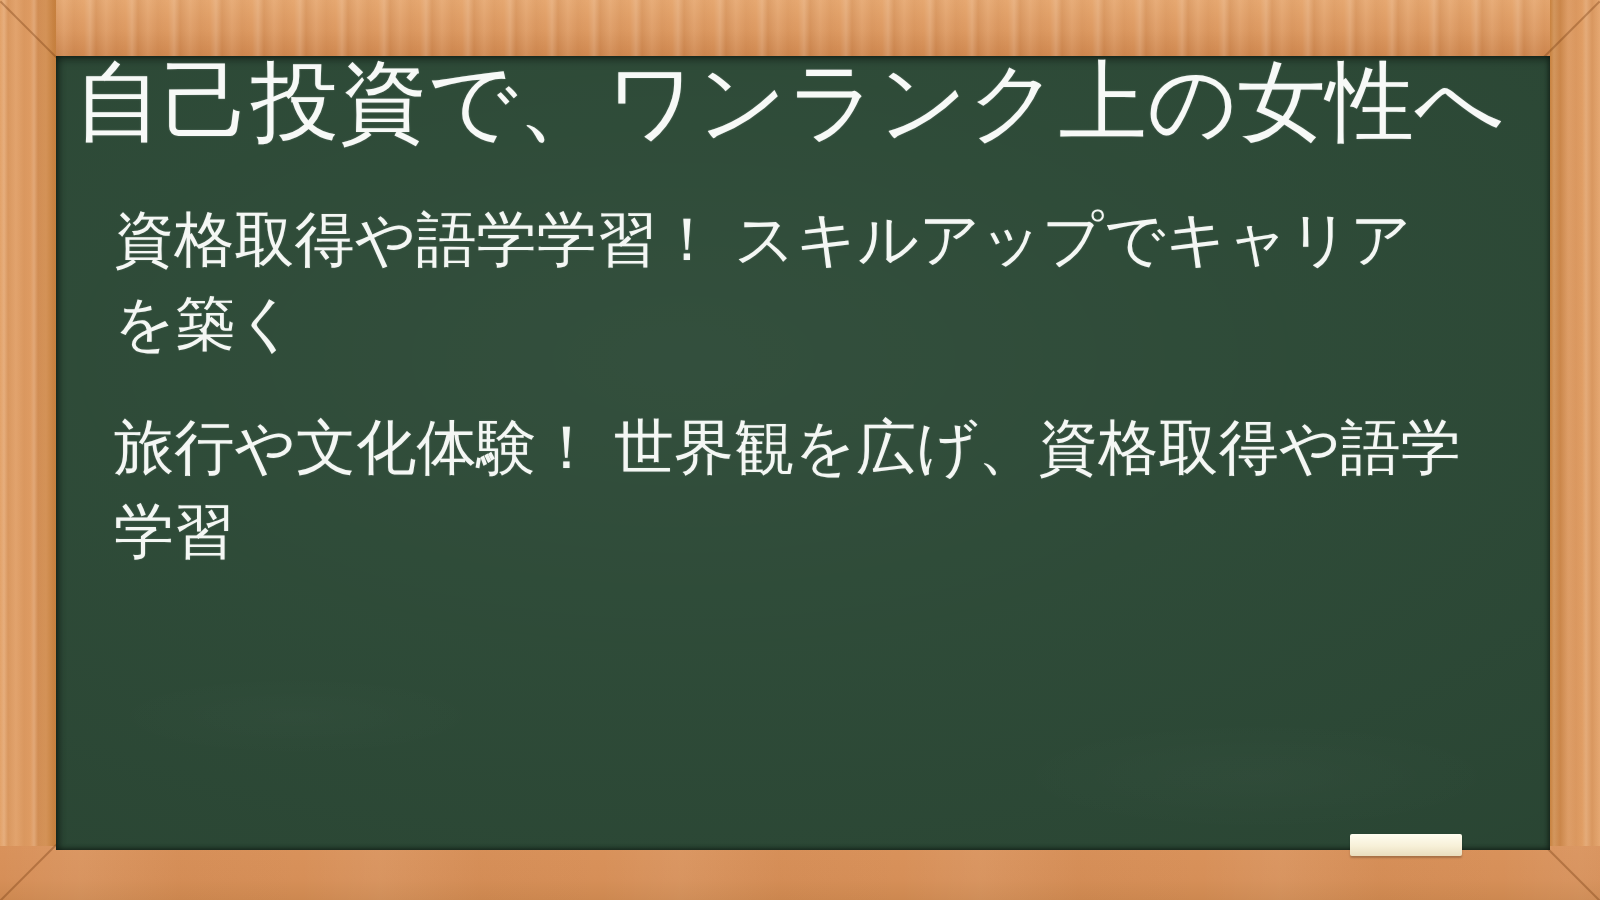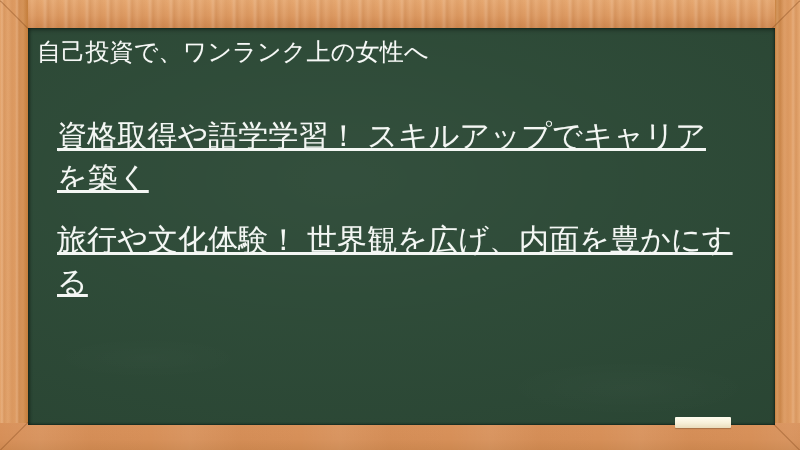--- a/index.html
+++ b/index.html
@@ -159,21 +159,21 @@
     z-index: 2;
     padding: 0;
   }
 
   .title {
     position: absolute;
     left: 9px;
     top: 2px;
     width: 730px;
     color: #f7f9f7;
-    font-size: 24px;
+    font-size: 44px;
     line-height: 44px;
     font-weight: 400;
     letter-spacing: 0.2px;
     white-space: nowrap;
     text-shadow: 0 0 1px rgba(255,255,255,0.28);
   }
 
   .body-list {
     position: absolute;
     left: 29px;
@@ -182,23 +182,22 @@
     margin: 0;
     padding: 0;
     list-style: none;
   }
   .body-list li {
     color: #f4f7f4;
     font-size: 30px;
     line-height: 42px;
     font-weight: 400;
     letter-spacing: 0.1px;
-    margin: 15px 0 20px 0;
+    margin: 0 0 20px 0;
     text-shadow: 0 0 1px rgba(255,255,255,0.22);
-    text-decoration: underline;
   }
   .body-list li:last-child { margin-bottom: 0; }
 
   
   .chalk-stick {
     position: absolute;
     left: 675px;
     top: 417px;
     width: 56px;
     height: 11px;
@@ -232,21 +231,21 @@
       <i></i>
     </div>
 
   <div class="board">
     <div class="board-inner">
 
       <div class="title">自己投資で、ワンランク上の女性へ</div>
 
       <ul class="body-list">
         <li>資格取得や語学学習！ スキルアップでキャリアを築く</li>
-        <li>旅行や文化体験！ 世界観を広げ、内面を豊かにする</li>
+        <li>旅行や文化体験！ 世界観を広げ、資格取得や語学学習</li>
       </ul>
 
     </div>
   </div>
 
   <div class="chalk-stick"></div>
 
 </div>
 
 </body></html>

